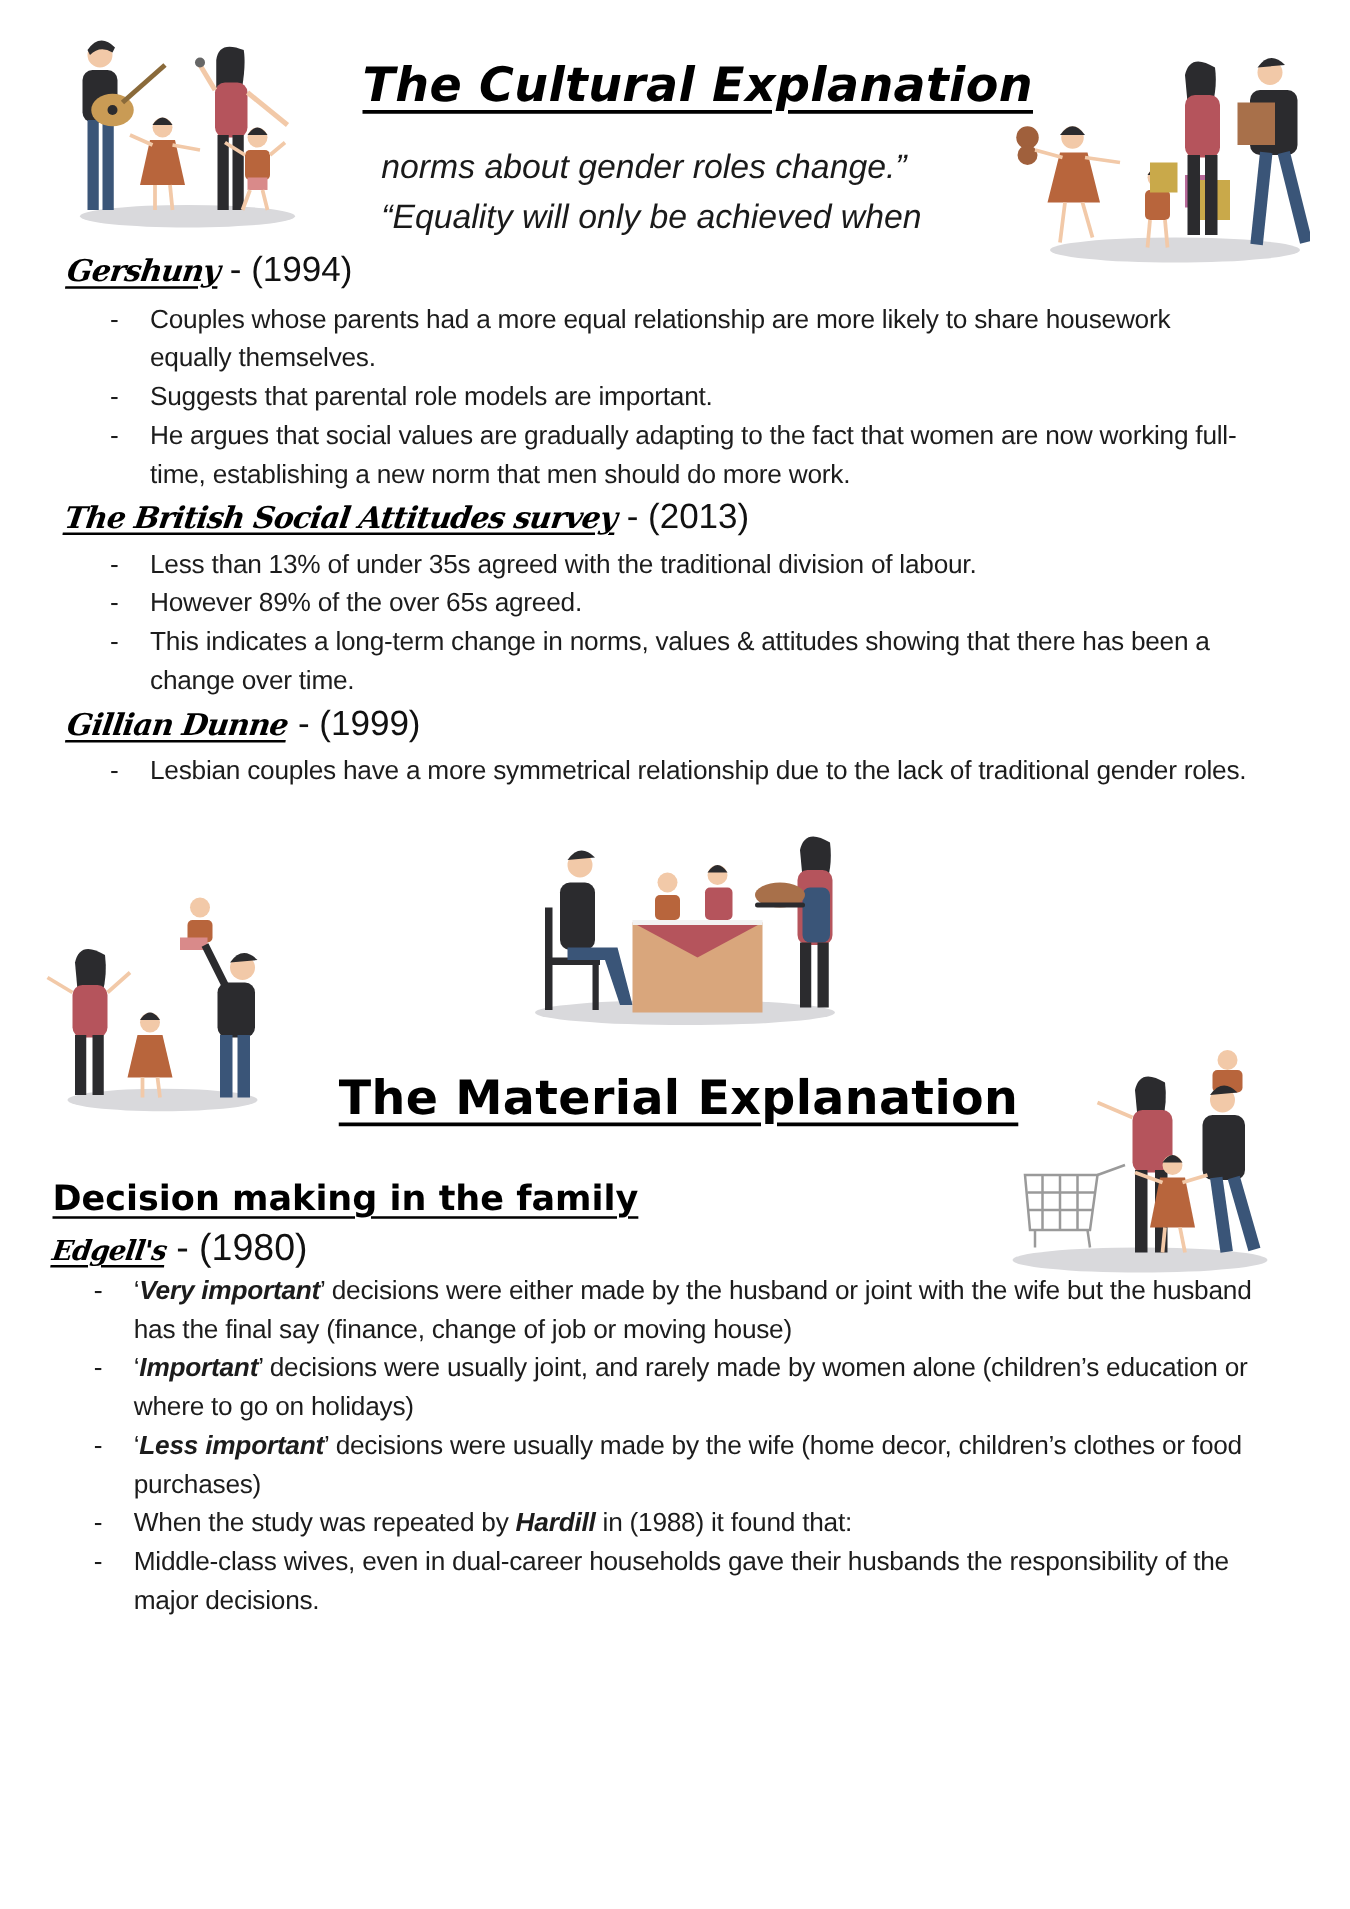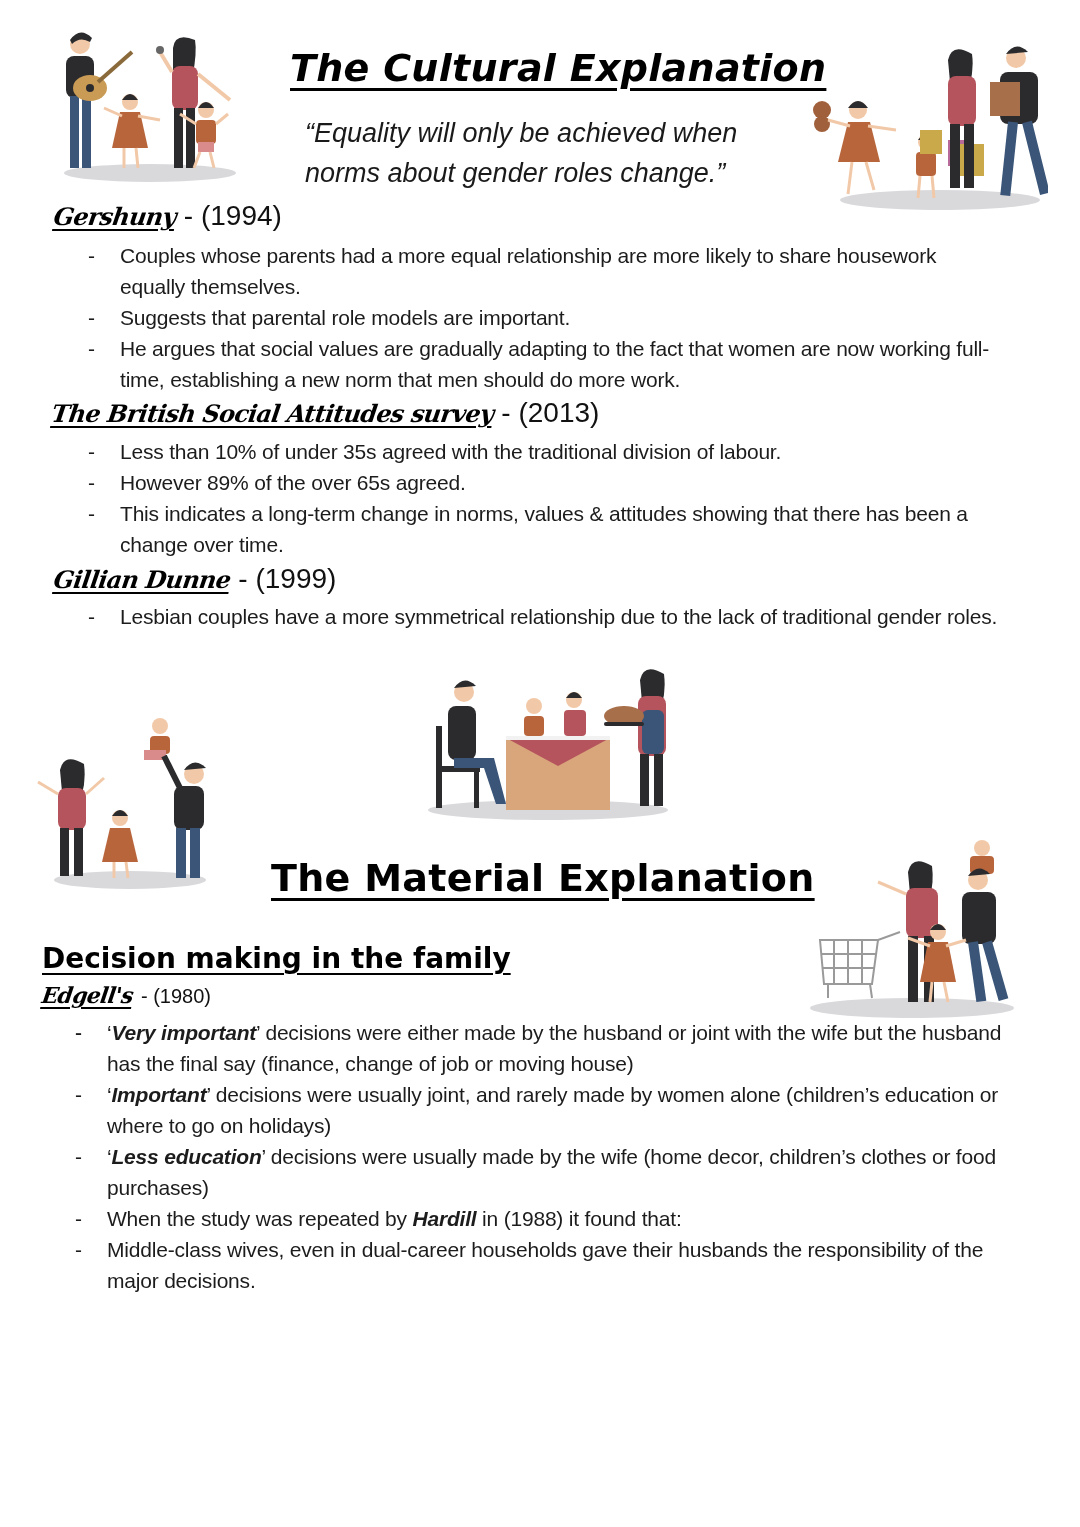--- a/index.html
+++ b/index.html
@@ -57,22 +57,22 @@
     <line x1="148" y1="124" x2="142" y2="140" stroke="#f2c9a8" stroke-width="3"></line>
       <line x1="158" y1="124" x2="162" y2="140" stroke="#f2c9a8" stroke-width="3"></line>
     <line x1="144" y1="96" x2="128" y2="86" stroke="#f2c9a8" stroke-width="3"></line>
       <line x1="164" y1="96" x2="176" y2="86" stroke="#f2c9a8" stroke-width="3"></line>
   </svg>
 </div>
 
 <div class="abs title" style="left:290px;top:46px;font-style:italic;">The Cultural Explanation</div>
 
 <div class="abs quote" style="left:305px;top:113px;">
+  <div>norms about gender roles change.”</div>
   <div>“Equality will only be achieved when</div>
-  <div>norms about gender roles change.”</div>
 </div>
 
 <div class="illus" style="left:808px;top:44px;width:240px;height:170px;">
   <svg width="240" height="170" viewBox="0 0 240 170">
     <ellipse cx="132" cy="156" rx="100" ry="10" fill="#d9d9dc"></ellipse>
 
     <circle cx="14" cy="66" r="9" fill="#a0603c"></circle>
       <circle cx="14" cy="80" r="8" fill="#a0603c"></circle>
 
     <circle cx="50" cy="66" r="9" fill="#f2c9a8"></circle>
@@ -116,21 +116,21 @@
   <li><span class="dash">-</span><span>Couples whose parents had a more equal relationship are more likely to share housework equally themselves.</span></li>
   <li><span class="dash">-</span><span>Suggests that parental role models are important.</span></li>
   <li><span class="dash">-</span><span>He argues that social values are gradually adapting to the fact that women are now working full-time, establishing a new norm that men should do more work.</span></li>
 </ul>
 
 <div class="abs author-row" style="left:52px;top:397px;">
   <span class="author">The British Social Attitudes survey</span>
   <span class="year">- (2013)</span>
 </div>
 <ul class="abs bullets" style="left:120px;top:436px;width:900px;">
-  <li><span class="dash">-</span><span>Less than 10% of under 35s agreed with the traditional division of labour.</span></li>
+  <li><span class="dash">-</span><span>Less than 13% of under 35s agreed with the traditional division of labour.</span></li>
   <li><span class="dash">-</span><span>However 89% of the over 65s agreed.</span></li>
   <li><span class="dash">-</span><span>This indicates a long-term change in norms, values &amp; attitudes showing that there has been a change over time.</span></li>
 </ul>
 
 <div class="abs author-row" style="left:54px;top:563px;">
   <span class="author">Gillian Dunne</span>
   <span class="year">- (1999)</span>
 </div>
 <ul class="abs bullets" style="left:120px;top:601px;width:880px;">
   <li><span class="dash">-</span><span>Lesbian couples have a more symmetrical relationship due to the lack of traditional gender roles.</span></li>
@@ -241,23 +241,23 @@
       <line x1="138" y1="110" x2="158" y2="104" stroke="#f2c9a8" stroke-width="3"></line>
     <line x1="124" y1="146" x2="122" y2="166" stroke="#f2c9a8" stroke-width="3"></line>
       <line x1="136" y1="146" x2="140" y2="166" stroke="#f2c9a8" stroke-width="3"></line>
   </svg>
 </div>
 
 <div class="abs subhead" style="left:42px;top:942px;">Decision making in the family</div>
 
 <div class="abs author-row" style="left:42px;top:982px;">
   <span class="author" style="font-size:22px;">Edgell's</span>
-  <span class="year" style="font-size:20px;text-align:right;">- (1980)</span>
+  <span class="year" style="font-size:30px;text-align:right;">- (1980)</span>
 </div>
 
 <ul class="abs bullets" style="left:107px;top:1017px;width:920px;">
   <li><span class="dash">-</span><span></span><em class="b"></em></li>
   <li><span class="dash">-</span><span>‘</span><em class="b">Very important</em><span>’ decisions were either made by the husband or joint with the wife but the husband has the final say (finance, change of job or moving house)</span></li>
   <li><span class="dash">-</span><span>‘</span><em class="b">Important</em><span>’ decisions were usually joint, and rarely made by women alone (children’s education or where to go on holidays)</span></li>
-  <li><span class="dash">-</span><span>‘</span><em class="b">Less education</em><span>’ decisions were usually made by the wife (home decor, children’s clothes or food purchases)</span></li>
+  <li><span class="dash">-</span><span>‘</span><em class="b">Less important</em><span>’ decisions were usually made by the wife (home decor, children’s clothes or food purchases)</span></li>
   <li><span class="dash">-</span><span>When the study was repeated by </span><em class="b">Hardill</em><span> in (1988) it found that:</span></li>
   <li><span class="dash">-</span><span></span><em class="b"></em><span>Middle-class wives, even in dual-career households gave their husbands the responsibility of the major decisions.</span></li>
 </ul>
 
 </body></html>

